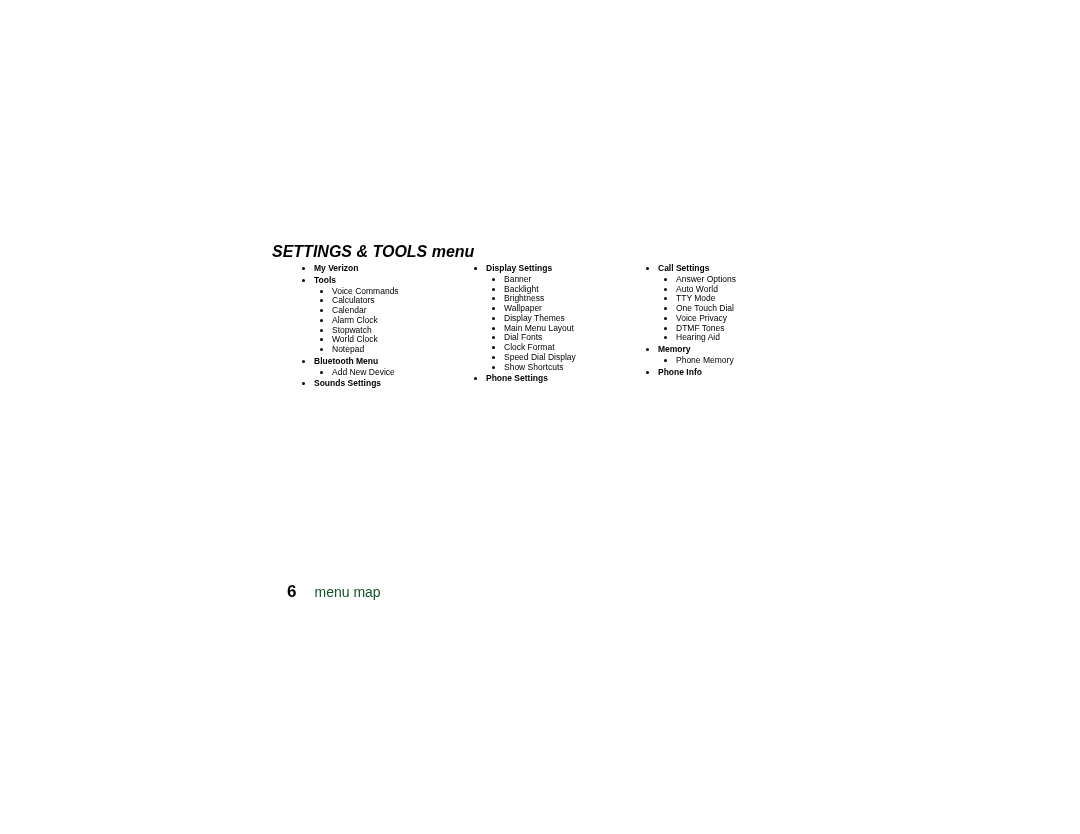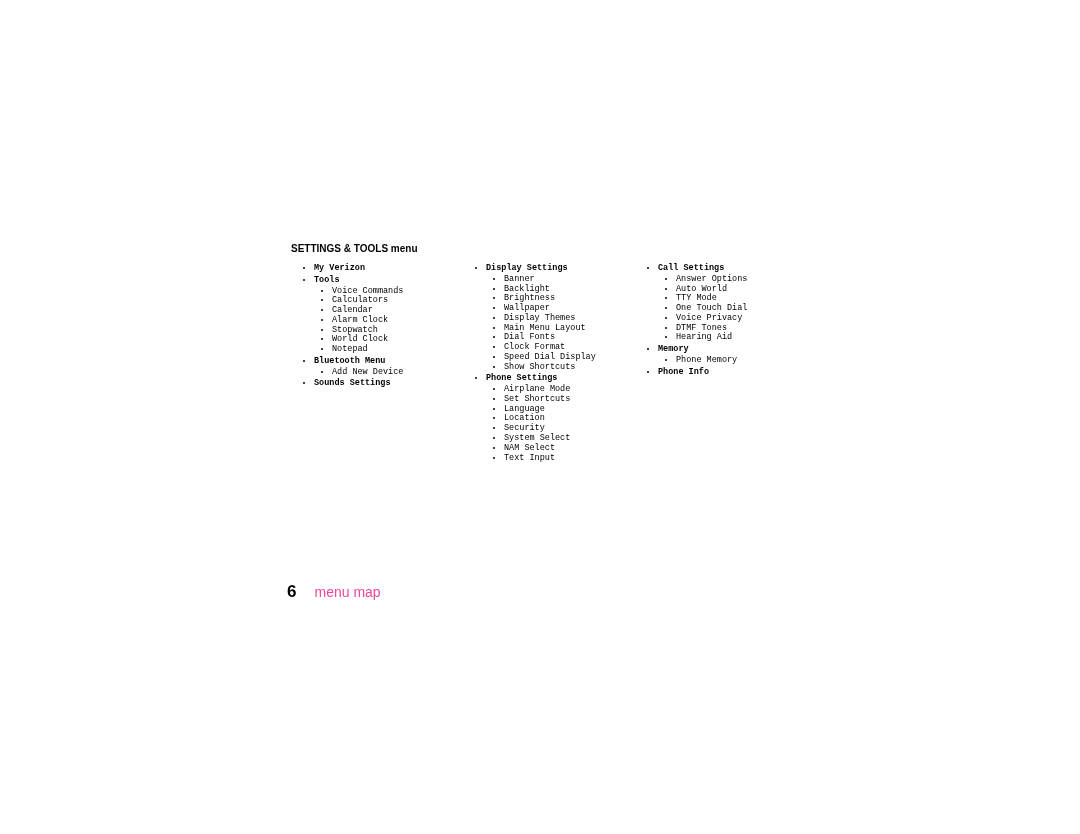--- a/index.html
+++ b/index.html
@@ -11,24 +11,25 @@
     font-family: Arial, Helvetica, sans-serif;
     color: #000;
   }
   .page {
     position: relative;
     width: 1080px;
     height: 834px;
   }
   .heading {
     position: absolute;
-    left: 291px;
+    left: 272px;
     top: 243px;
-    font-size: 10px;
+    font-size: 16px;
     font-weight: bold;
+    font-style: italic;
   }
   .columns {
     position: absolute;
     left: 300px;
     top: 264px;
     width: 510px;
     display: flex;
     gap: 12px;
     font-size: 8.5px;
     line-height: 1.15;
@@ -36,21 +37,20 @@
   .col {
     flex: 0 0 160px;
   }
   .col ul, .col li {
     margin: 0;
     padding: 0;
   }
   ul.top {
     list-style: disc;
     padding-left: 14px;
-    font-family: Liberation Mono, monospace;
   }
   ul.top > li {
     margin-bottom: 2px;
   }
   ul.top > li > .lbl {
     font-weight: bold;
   }
   ul.sub {
     list-style: disc;
     padding-left: 18px;
@@ -68,21 +68,21 @@
     display: flex;
     align-items: baseline;
     gap: 18px;
   }
   .page-num {
     font-size: 17px;
     font-weight: bold;
   }
   .page-title {
     font-size: 14px;
-    color: #ec4899;
+    color: #14532d;
   }
 </style>
 </head>
 <body>
 
 <div class="page">
 
   <div class="heading">SETTINGS &amp; TOOLS menu</div>
 
   <div class="columns">
@@ -111,30 +111,21 @@
               <li>Backlight</li>
               <li>Brightness</li>
               <li>Wallpaper</li>
               <li>Display Themes</li>
               <li>Main Menu Layout</li>
               <li>Dial Fonts</li>
               <li>Clock Format</li>
               <li>Speed Dial Display</li>
               <li>Show Shortcuts</li>
             </ul></li>
-          <li><span class="lbl">Phone Settings</span><ul class="sub">
-              <li>Airplane Mode</li>
-              <li>Set Shortcuts</li>
-              <li>Language</li>
-              <li>Location</li>
-              <li>Security</li>
-              <li>System Select</li>
-              <li>NAM Select</li>
-              <li>Text Input</li>
-            </ul></li>
+          <li><span class="lbl">Phone Settings</span></li>
         </ul>
     </div>
     <div class="col">
       <ul class="top" id="col-2">
           <li><span class="lbl">Call Settings</span><ul class="sub">
               <li>Answer Options</li>
               <li>Auto World</li>
               <li>TTY Mode</li>
               <li>One Touch Dial</li>
               <li>Voice Privacy</li>

